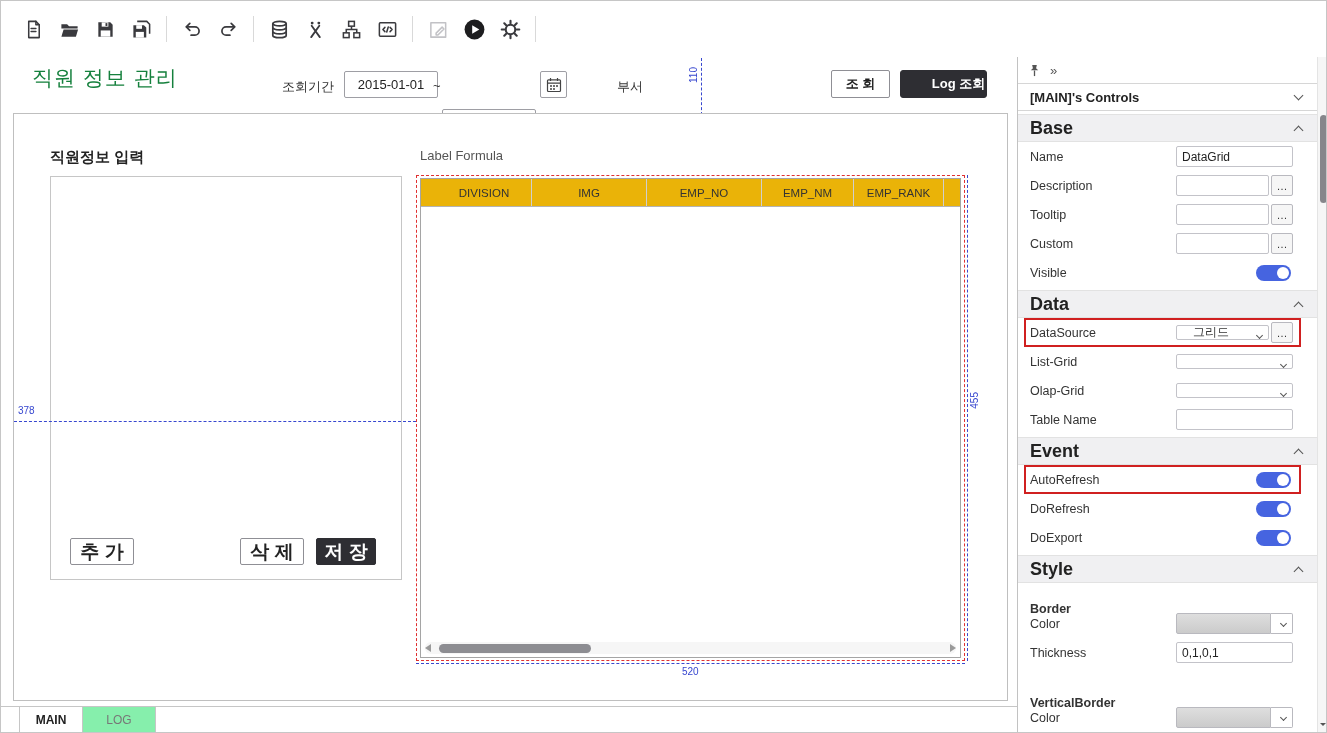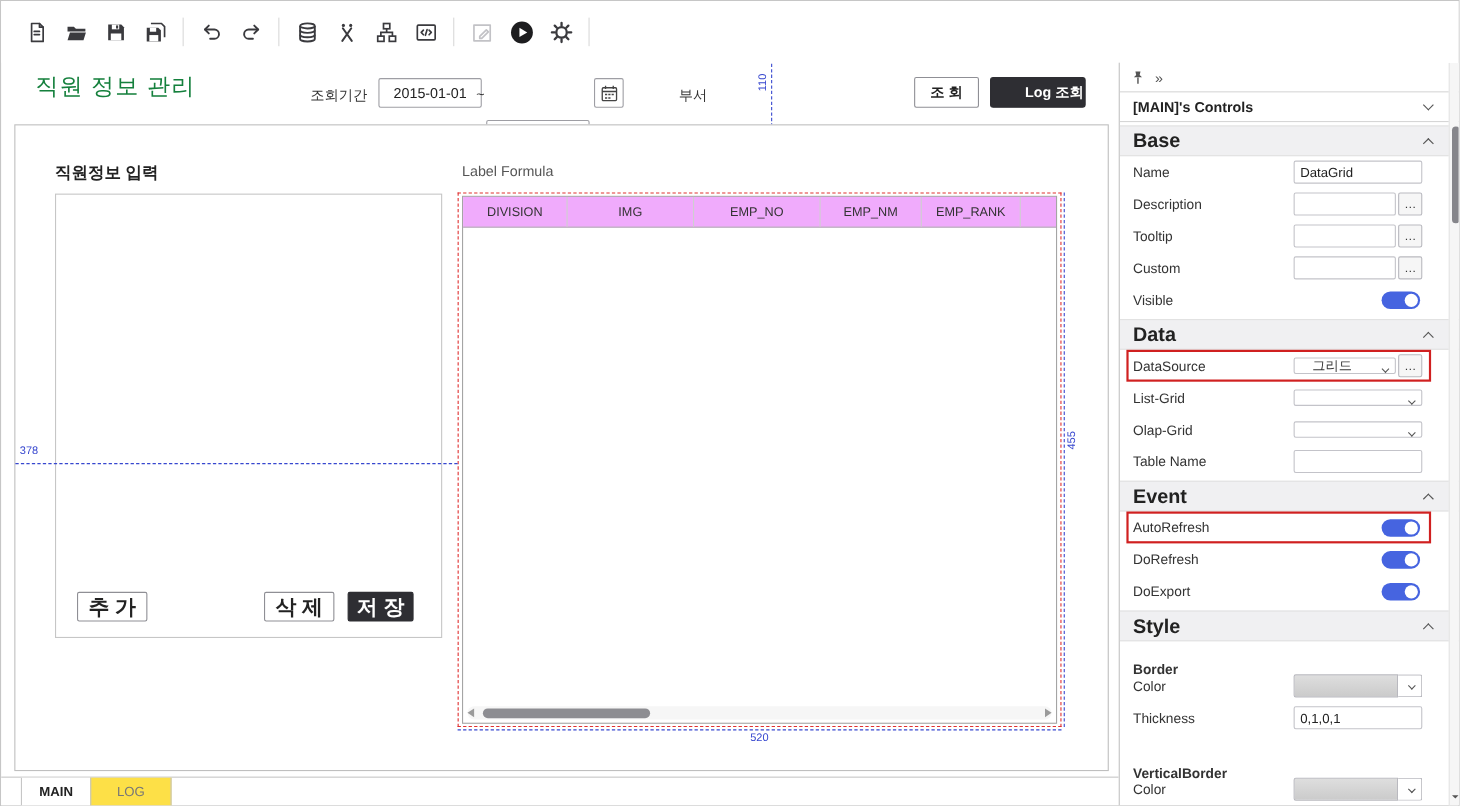--- a/index.html
+++ b/index.html
@@ -27,30 +27,30 @@
 
   
   .mainpanel { position:absolute; left:12px; top:112px; width:995px; height:588px; border:1px solid #bfbfbf; background:#fff; }
   .formtitle { position:absolute; left:36px; top:34px; font-size:15px; font-weight:bold; color:#222; }
   .formbox { position:absolute; left:36px; top:62px; width:352px; height:404px; border:1px solid #c6c6c6; background:#fff; }
   .fbtn { position:absolute; width:64px; height:27px; border:1px solid #8f8f95; background:#fff; border-radius:2px; font-size:19px; font-weight:bold; color:#222; cursor:pointer; font-family:inherit; }
   .fbtn.dark { background:#2e2e33; color:#fff; border-color:#2e2e33; width:60px; }
   .gridlabel { position:absolute; left:406px; top:34px; font-size:13px; color:#555; }
   .sel-rect { position:absolute; left:402px; top:61px; width:549px; height:486px; border:1px dashed #e03030; pointer-events:none; }
   .grid { position:absolute; left:406px; top:64px; width:541px; height:480px; border:1px solid #a5a5a5; background:#fff; }
-  .gridhead { display:flex; height:28px; background:#f0abfc; border-bottom:1px solid #b3b3b3; }
+  .gridhead { display:flex; height:28px; background:#eab308; border-bottom:1px solid #b3b3b3;justify-content:center; }
   .gcell { border-right:1px solid #cfcfcf; display:flex; align-items:center; justify-content:center; font-size:11.5px; color:#333; cursor:pointer; }
   .gscroll { position:absolute; left:4px; right:4px; bottom:3px; height:12px; display:flex; align-items:center; background:#f6f6f6; border-radius:6px; }
   .garrow-left { width:0; height:0; border-style:solid; border-width:4px 6px 4px 0; border-color:transparent #9a9a9a transparent transparent; cursor:pointer; }
   .garrow-right { width:0; height:0; border-style:solid; border-width:4px 0 4px 6px; border-color:transparent transparent transparent #9a9a9a; margin-left:auto; cursor:pointer; }
   .gthumb { height:9px; width:152px; margin-left:8px; background:#8d8d92; border-radius:5px; cursor:pointer; }
 
   
   .tabstrip { position:absolute; left:0; top:705px; width:1016px; height:28px; border-top:1px solid #c6c6c6; background:#fff; }
-  .tab { position:absolute; top:0; height:27px; border:1px solid #c6c6c6; border-top:none; background:#fde047; font-size:12px; color:#777; display:flex; align-items:center; justify-content:center; cursor:pointer; }
+  .tab { position:absolute; top:0; height:27px; border:1px solid #c6c6c6; border-top:none; background:#86efac; font-size:12px; color:#777; display:flex; align-items:center; justify-content:center; cursor:pointer; }
   .tab.active { background:#fff; color:#222; font-weight:bold; }
 
   
   .sidepanel { position:absolute; left:1016px; top:56px; width:311px; height:677px; border-left:1px solid #c2c2c2; background:#fff; overflow:hidden; }
   .pinstrip { height:26px; display:flex; align-items:center; gap:9px; padding-left:10px; color:#555; }
   .collapse-glyph { font-size:13px; color:#555; cursor:pointer; }
   .ptitle { height:28px; display:flex; align-items:center; border-top:1px solid #d6d6d6; border-bottom:1px solid #d6d6d6; padding:0 26px 0 12px; font-size:13px; font-weight:bold; color:#222; cursor:pointer; }
   .psec { height:28px; margin-top:3px; display:flex; align-items:center; background:#f0f0f2; border-top:1px solid #e2e2e2; border-bottom:1px solid #e2e2e2; padding:0 26px 0 12px; font-size:18px; font-weight:bold; color:#222; cursor:pointer; }
   .chev { width:7px; height:7px; border:solid #555; border-width:0 1.8px 1.8px 0; display:inline-block; margin-left:auto; }
   .chev.up { transform:rotate(-135deg); margin-top:5px; }

